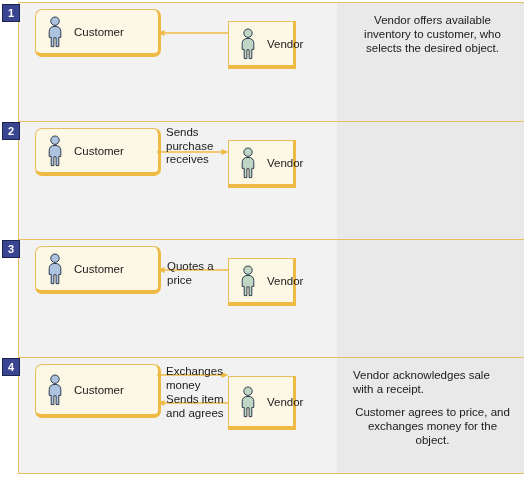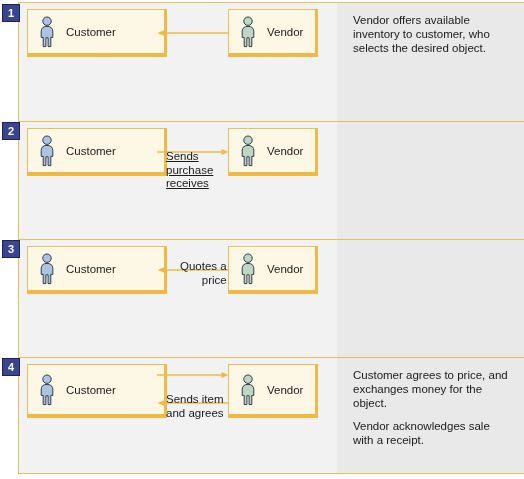--- a/index.html
+++ b/index.html
@@ -102,22 +102,22 @@
     align-items: center;
     padding-left: 9px;
   }
   .actor-label {
     margin-left: 9px;
     font-size: 11.5px;
     color: #1a1a1a;
     white-space: nowrap;
   }
 
-  .actor-customer { left: 8px;  width: 140px; }
-  .actor-vendor   { left: 209px; width: 90px;  }
+  .actor-customer { left: 16px;  width: 126px; border-radius: 7px; }
+  .actor-vendor   { left: 209px; width: 68px; margin-top: 12px;  }
 
   .r1 .actor { top: 6px;  height: 48px; }
   .r2 .actor { top: 6px;  height: 48px; }
   .r3 .actor { top: 6px;  height: 48px; }
   .r4 .actor { top: 6px;  height: 54px; }
 
   
   .person { width: 20px; height: 32px; display: block; flex: 0 0 auto; }
 
   
@@ -145,21 +145,21 @@
     bottom: 0;
     padding: 10px 12px 0 16px;
     box-sizing: border-box;
   }
   .desc p {
     margin: 0 0 9px 0;
     font-size: 11.5px;
     line-height: 14px;
     color: #1a1a1a;
   }
-  .desc p:last-child { margin-bottom: 0; }
+  .desc p:last-child { margin-bottom: 0; text-align: center; }
 </style>
 </head>
 <body>
 
 <div id="stage">
 
   <div id="frame">
     <div id="desc-band"></div>
 
     <div class="row row-1 r1">
@@ -204,21 +204,21 @@
           </svg>
           <span class="actor-label">Customer</span>
         </div>
 
         <div class="conn" style="top:26px;">
           <svg width="72" height="8" viewBox="0 0 72 8">
             <path d="M0 4 L65 4" stroke="#eeba44" stroke-width="1.4" fill="none"></path>
             <path d="M71.5 4 L64.5 1 L64.5 7 Z" fill="#eeba44"></path>
           </svg>
         </div>
-        <div class="conn-label" style="left:147px; top:28px;text-decoration:underline;">
+        <div class="conn-label" style="left:147px; top:4px;">
           <div>Sends</div>
           <div>purchase</div>
           <div>receives</div>
         </div>
 
         <div class="actor actor-vendor">
           <svg class="person" viewBox="0 0 20 32">
             <circle cx="10" cy="5.2" r="4.2" fill="#bfd6c4" stroke="#2f3b4d" stroke-width="1"></circle>
             <path d="M10 10.4 C6.1 10.4 4.2 12.3 4.2 15.6 L4.2 21.4 L6.2 21.4 L6.2 30.6 L8.9 30.6 L8.9 21.8 L11.1 21.8 L11.1 30.6 L13.8 30.6 L13.8 21.4 L15.8 21.4 L15.8 15.6 C15.8 12.3 13.9 10.4 10 10.4 Z" fill="#bfd6c4" stroke="#2f3b4d" stroke-width="1" stroke-linejoin="round"></path>
           </svg>
@@ -238,21 +238,21 @@
           </svg>
           <span class="actor-label">Customer</span>
         </div>
 
         <div class="conn" style="top:26px;">
           <svg width="72" height="8" viewBox="0 0 72 8">
             <path d="M7 4 L72 4" stroke="#eeba44" stroke-width="1.4" fill="none"></path>
             <path d="M0.5 4 L7.5 1 L7.5 7 Z" fill="#eeba44"></path>
           </svg>
         </div>
-        <div class="conn-label" style="left:161px; top:20px;text-align:right;">
+        <div class="conn-label" style="left:148px; top:20px;">
           <div>Quotes a</div>
           <div>price</div>
         </div>
 
         <div class="actor actor-vendor">
           <svg class="person" viewBox="0 0 20 32">
             <circle cx="10" cy="5.2" r="4.2" fill="#bfd6c4" stroke="#2f3b4d" stroke-width="1"></circle>
             <path d="M10 10.4 C6.1 10.4 4.2 12.3 4.2 15.6 L4.2 21.4 L6.2 21.4 L6.2 30.6 L8.9 30.6 L8.9 21.8 L11.1 21.8 L11.1 30.6 L13.8 30.6 L13.8 21.4 L15.8 21.4 L15.8 15.6 C15.8 12.3 13.9 10.4 10 10.4 Z" fill="#bfd6c4" stroke="#2f3b4d" stroke-width="1" stroke-linejoin="round"></path>
           </svg>
           <span class="actor-label">Vendor</span>
@@ -270,20 +270,24 @@
             <path d="M10 10.4 C6.1 10.4 4.2 12.3 4.2 15.6 L4.2 21.4 L6.2 21.4 L6.2 30.6 L8.9 30.6 L8.9 21.8 L11.1 21.8 L11.1 30.6 L13.8 30.6 L13.8 21.4 L15.8 21.4 L15.8 15.6 C15.8 12.3 13.9 10.4 10 10.4 Z" fill="#aec3e0" stroke="#2f3b4d" stroke-width="1" stroke-linejoin="round"></path>
           </svg>
           <span class="actor-label">Customer</span>
         </div>
 
         <div class="conn" style="top:13px;">
           <svg width="72" height="8" viewBox="0 0 72 8">
             <path d="M0 4 L65 4" stroke="#eeba44" stroke-width="1.4" fill="none"></path>
             <path d="M71.5 4 L64.5 1 L64.5 7 Z" fill="#eeba44"></path>
           </svg>
+        </div>
+        <div class="conn-label" style="left:147px; top:7px;">
+          <div>Exchanges</div>
+          <div>money</div>
         </div>
 
         <div class="conn" style="top:41px;">
           <svg width="72" height="8" viewBox="0 0 72 8">
             <path d="M7 4 L72 4" stroke="#eeba44" stroke-width="1.4" fill="none"></path>
             <path d="M0.5 4 L7.5 1 L7.5 7 Z" fill="#eeba44"></path>
           </svg>
         </div>
         <div class="conn-label" style="left:147px; top:35px;">
           <div>Sends item</div>
@@ -293,22 +297,22 @@
         <div class="actor actor-vendor">
           <svg class="person" viewBox="0 0 20 32">
             <circle cx="10" cy="5.2" r="4.2" fill="#bfd6c4" stroke="#2f3b4d" stroke-width="1"></circle>
             <path d="M10 10.4 C6.1 10.4 4.2 12.3 4.2 15.6 L4.2 21.4 L6.2 21.4 L6.2 30.6 L8.9 30.6 L8.9 21.8 L11.1 21.8 L11.1 30.6 L13.8 30.6 L13.8 21.4 L15.8 21.4 L15.8 15.6 C15.8 12.3 13.9 10.4 10 10.4 Z" fill="#bfd6c4" stroke="#2f3b4d" stroke-width="1" stroke-linejoin="round"></path>
           </svg>
           <span class="actor-label">Vendor</span>
         </div>
       </div>
 
       <div class="desc">
+        <p>Vendor acknowledges sale with a receipt.</p>
         <p>Customer agrees to price, and exchanges money for the object.</p>
-        <p>Vendor acknowledges sale with a receipt.</p>
       </div>
     </div>
   </div>
 
   <div class="badge badge-1">1</div>
   <div class="badge badge-2">2</div>
   <div class="badge badge-3">3</div>
   <div class="badge badge-4">4</div>
 
 </div>

